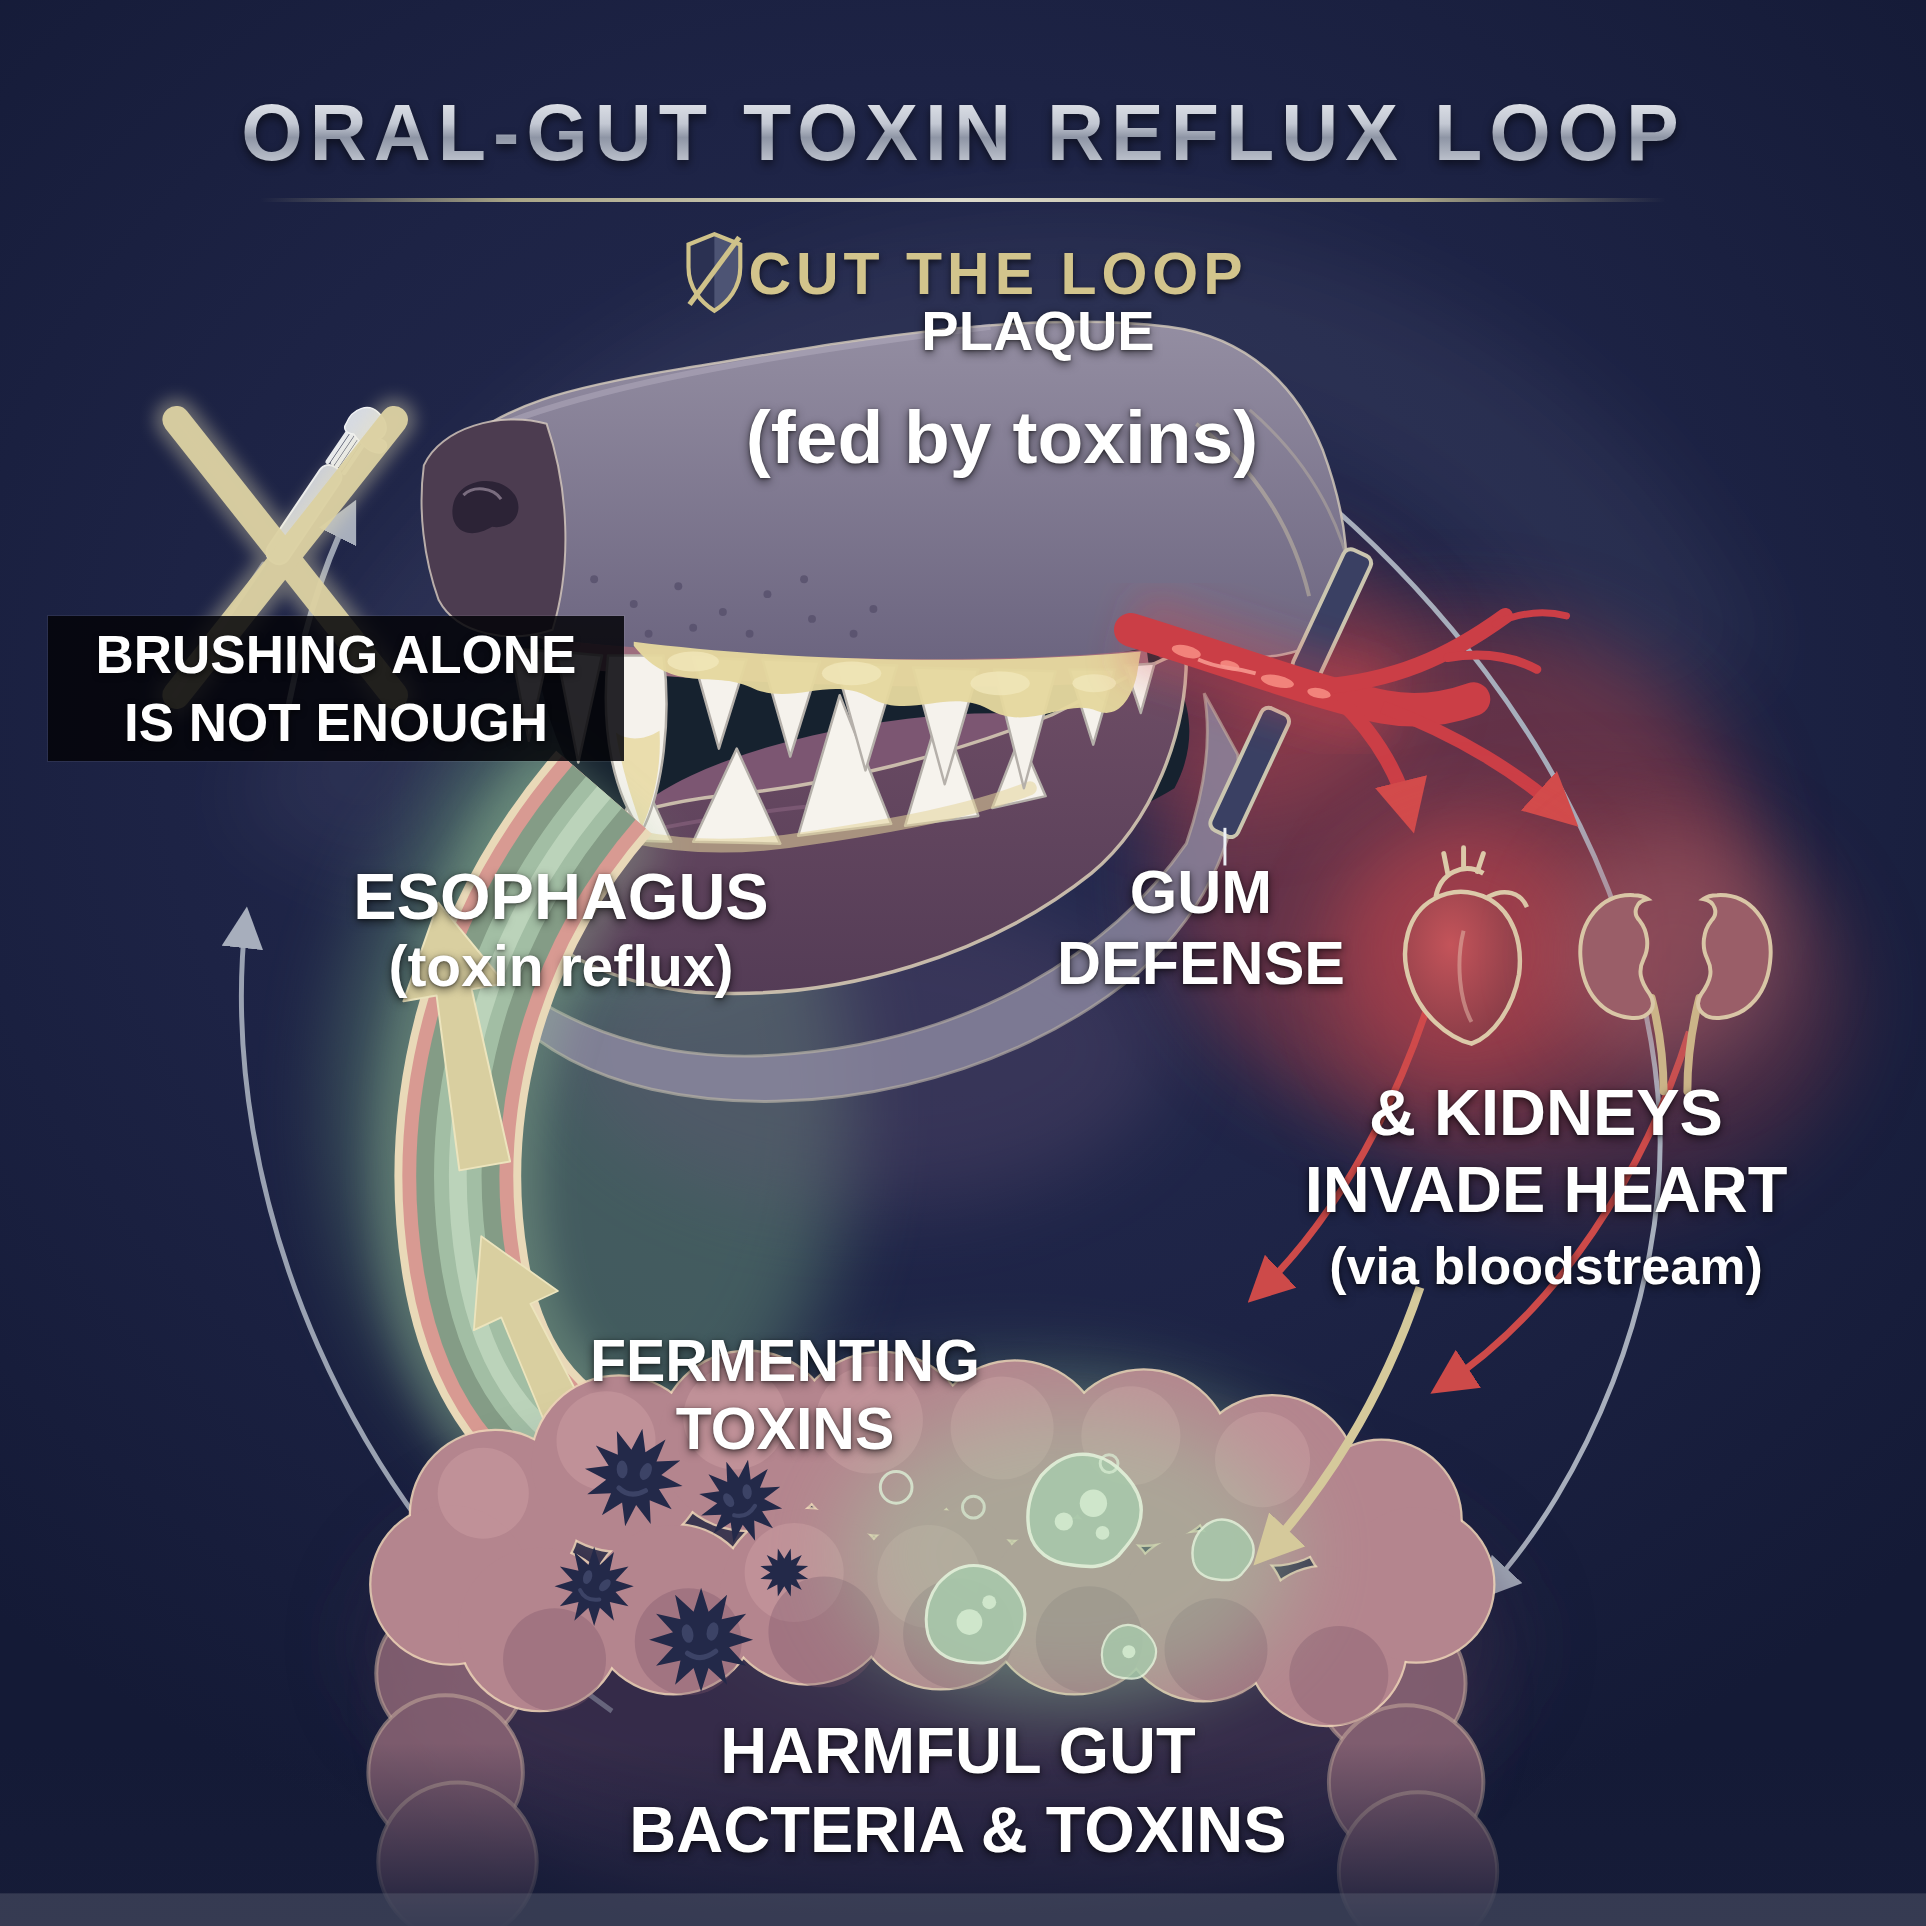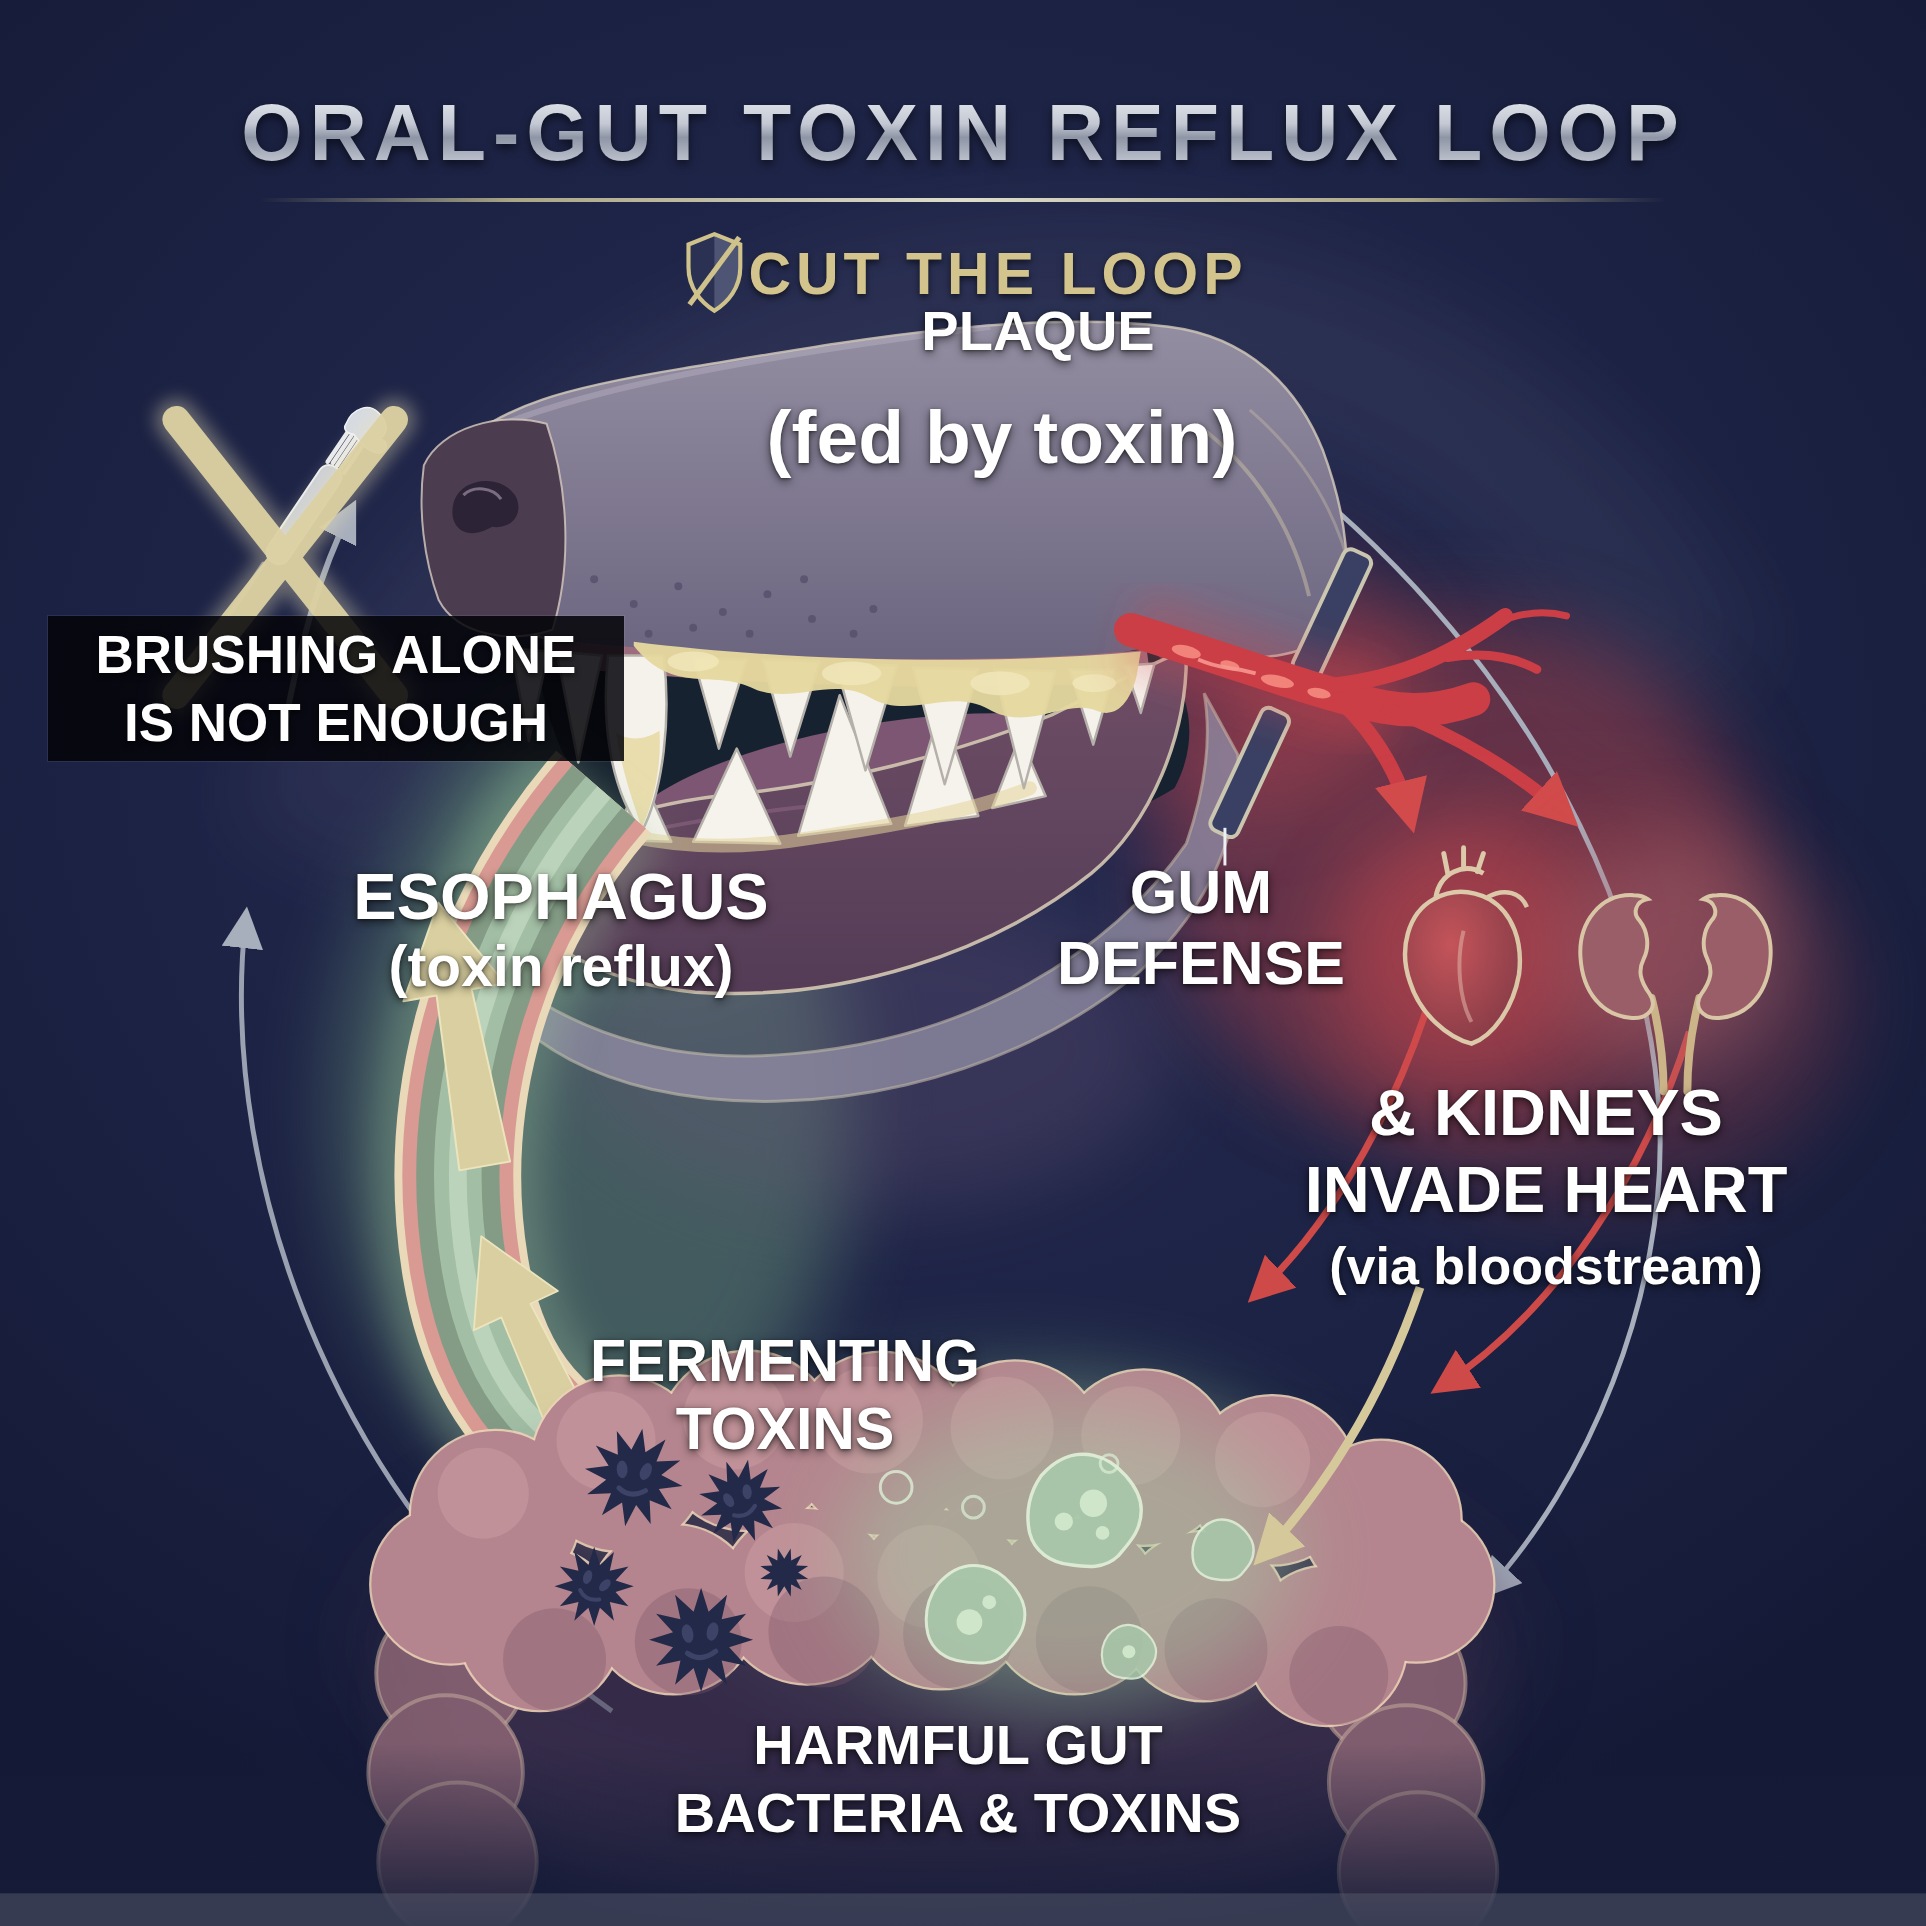--- a/index.html
+++ b/index.html
@@ -43,21 +43,21 @@
     display:flex;flex-direction:column;justify-content:center;align-items:center;
     color:#fff;font-weight:bold;font-size:53px;line-height:1.28;text-align:center;
     text-shadow:0 2px 6px rgba(0,0,0,.7);white-space:nowrap;margin-left:26px;
   }
   .gum{left:1201px;top:857px;font-size:61px;}
   .esoph-l1{left:561px;top:859px;font-size:65px;}
   .esoph-l2{left:561px;top:933px;font-size:57px;}
   .invade{left:1546px;top:1075px;font-size:65px;line-height:1.18;}
   .invade .small{font-size:52px;margin-top:8px;}
   .ferment{left:785px;top:1327px;font-size:59px;}
-  .harmful{left:958px;top:1711px;font-size:56px;line-height:1.22;}
+  .harmful{left:958px;top:1711px;font-size:65px;line-height:1.22;}
 </style>
 </head>
 <body>
 
 <div class="stage">
 
   <svg class="art" width="1927" height="1927" viewBox="0 0 1946 1946">
     <defs>
       <filter id="b40" x="-80%" y="-80%" width="260%" height="260%">
           <feGaussianBlur stdDeviation="40"></feGaussianBlur>
@@ -436,21 +436,21 @@
     <svg width="69" height="87" viewBox="0 0 66 84">
       <path d="M33,4 L58,14 L58,36 C58,56 46,70 33,78 C20,70 8,56 8,36 L8,14 Z" fill="#2b3152"></path>
       <path d="M33,4 L58,14 L58,36 C58,56 46,70 33,78 Z" fill="#596080" opacity=".75"></path>
       <path d="M33,4 L58,14 L58,36 C58,56 46,70 33,78 C20,70 8,56 8,36 L8,14 Z" fill="none" stroke="#cfc28a" stroke-width="4"></path>
       <line x1="9" y1="72" x2="57" y2="7" stroke="#cfc28a" stroke-width="5"></line>
     </svg>
     <span class="subtitle">CUT THE LOOP</span>
   </div>
 
   <div class="lbl plaque-l1">PLAQUE</div>
-  <div class="lbl plaque-l2">(fed by toxin)</div>
+  <div class="lbl plaque-l2">(fed by toxins)</div>
 
   <div class="brush-box">
     <span>BRUSHING ALONE</span>
     <span>IS NOT ENOUGH</span>
   </div>
 
   <div class="lbl gum">
     <div>GUM</div>
     <div>DEFENSE</div>
   </div>

